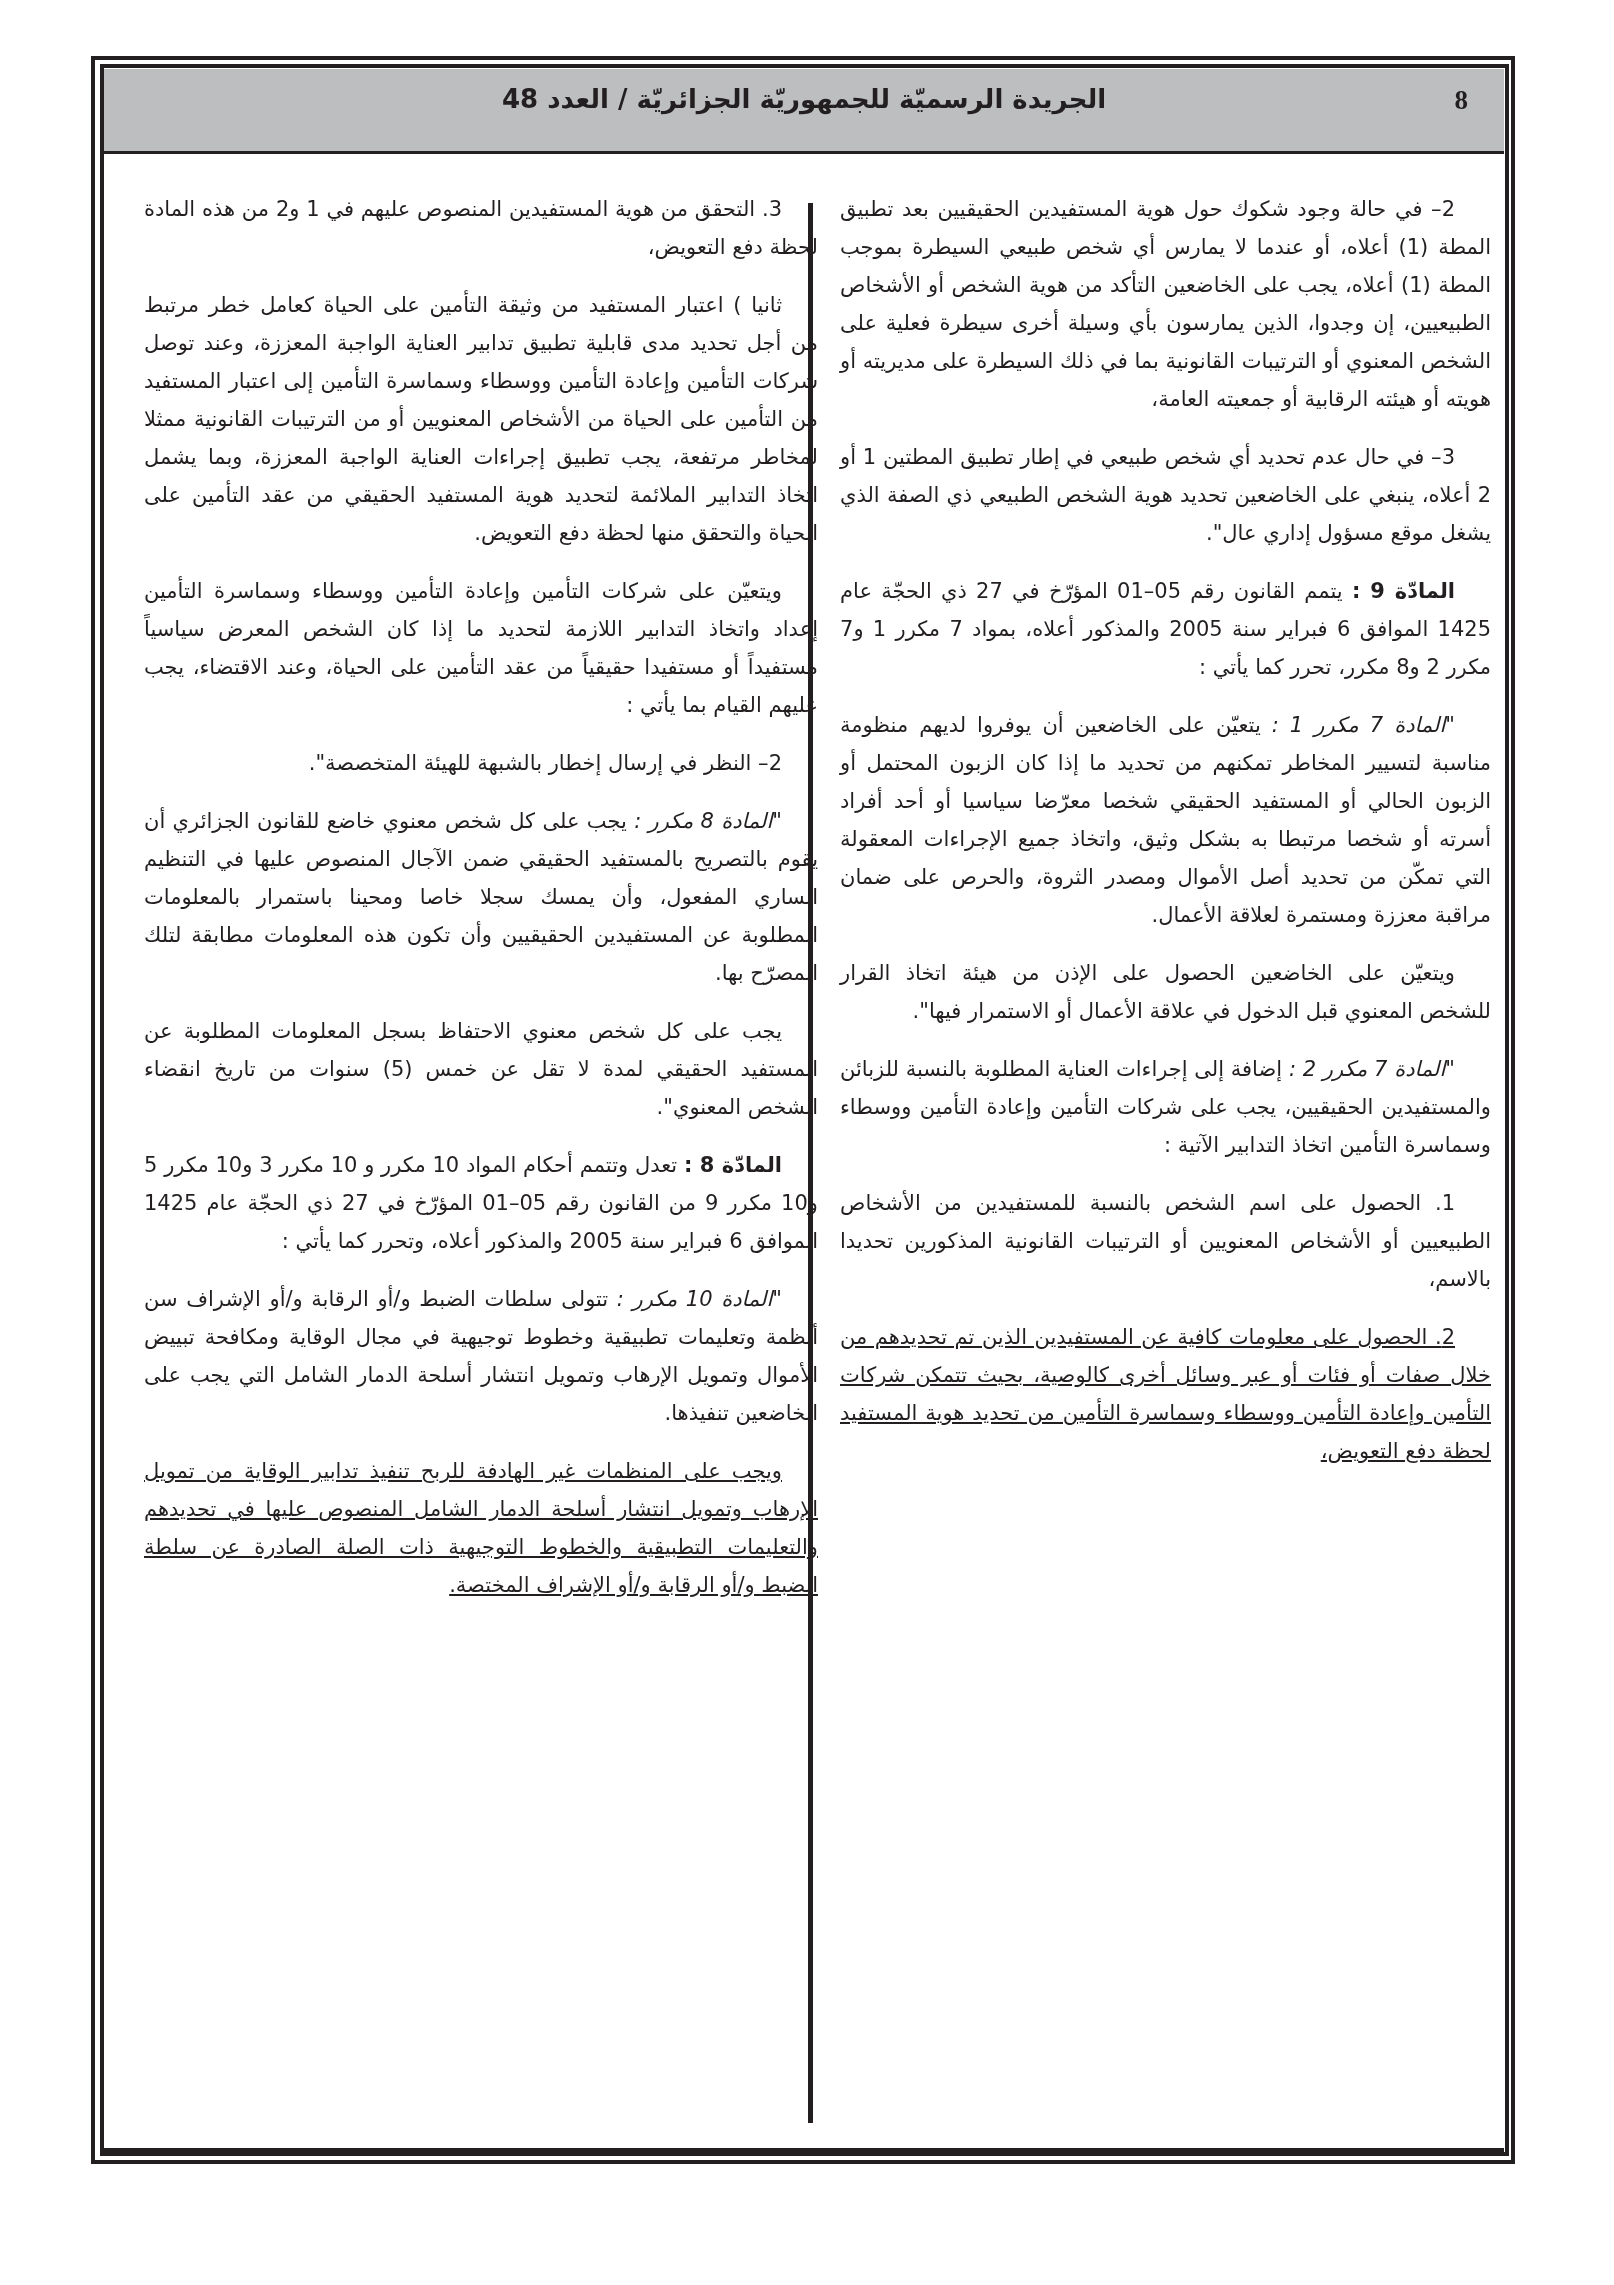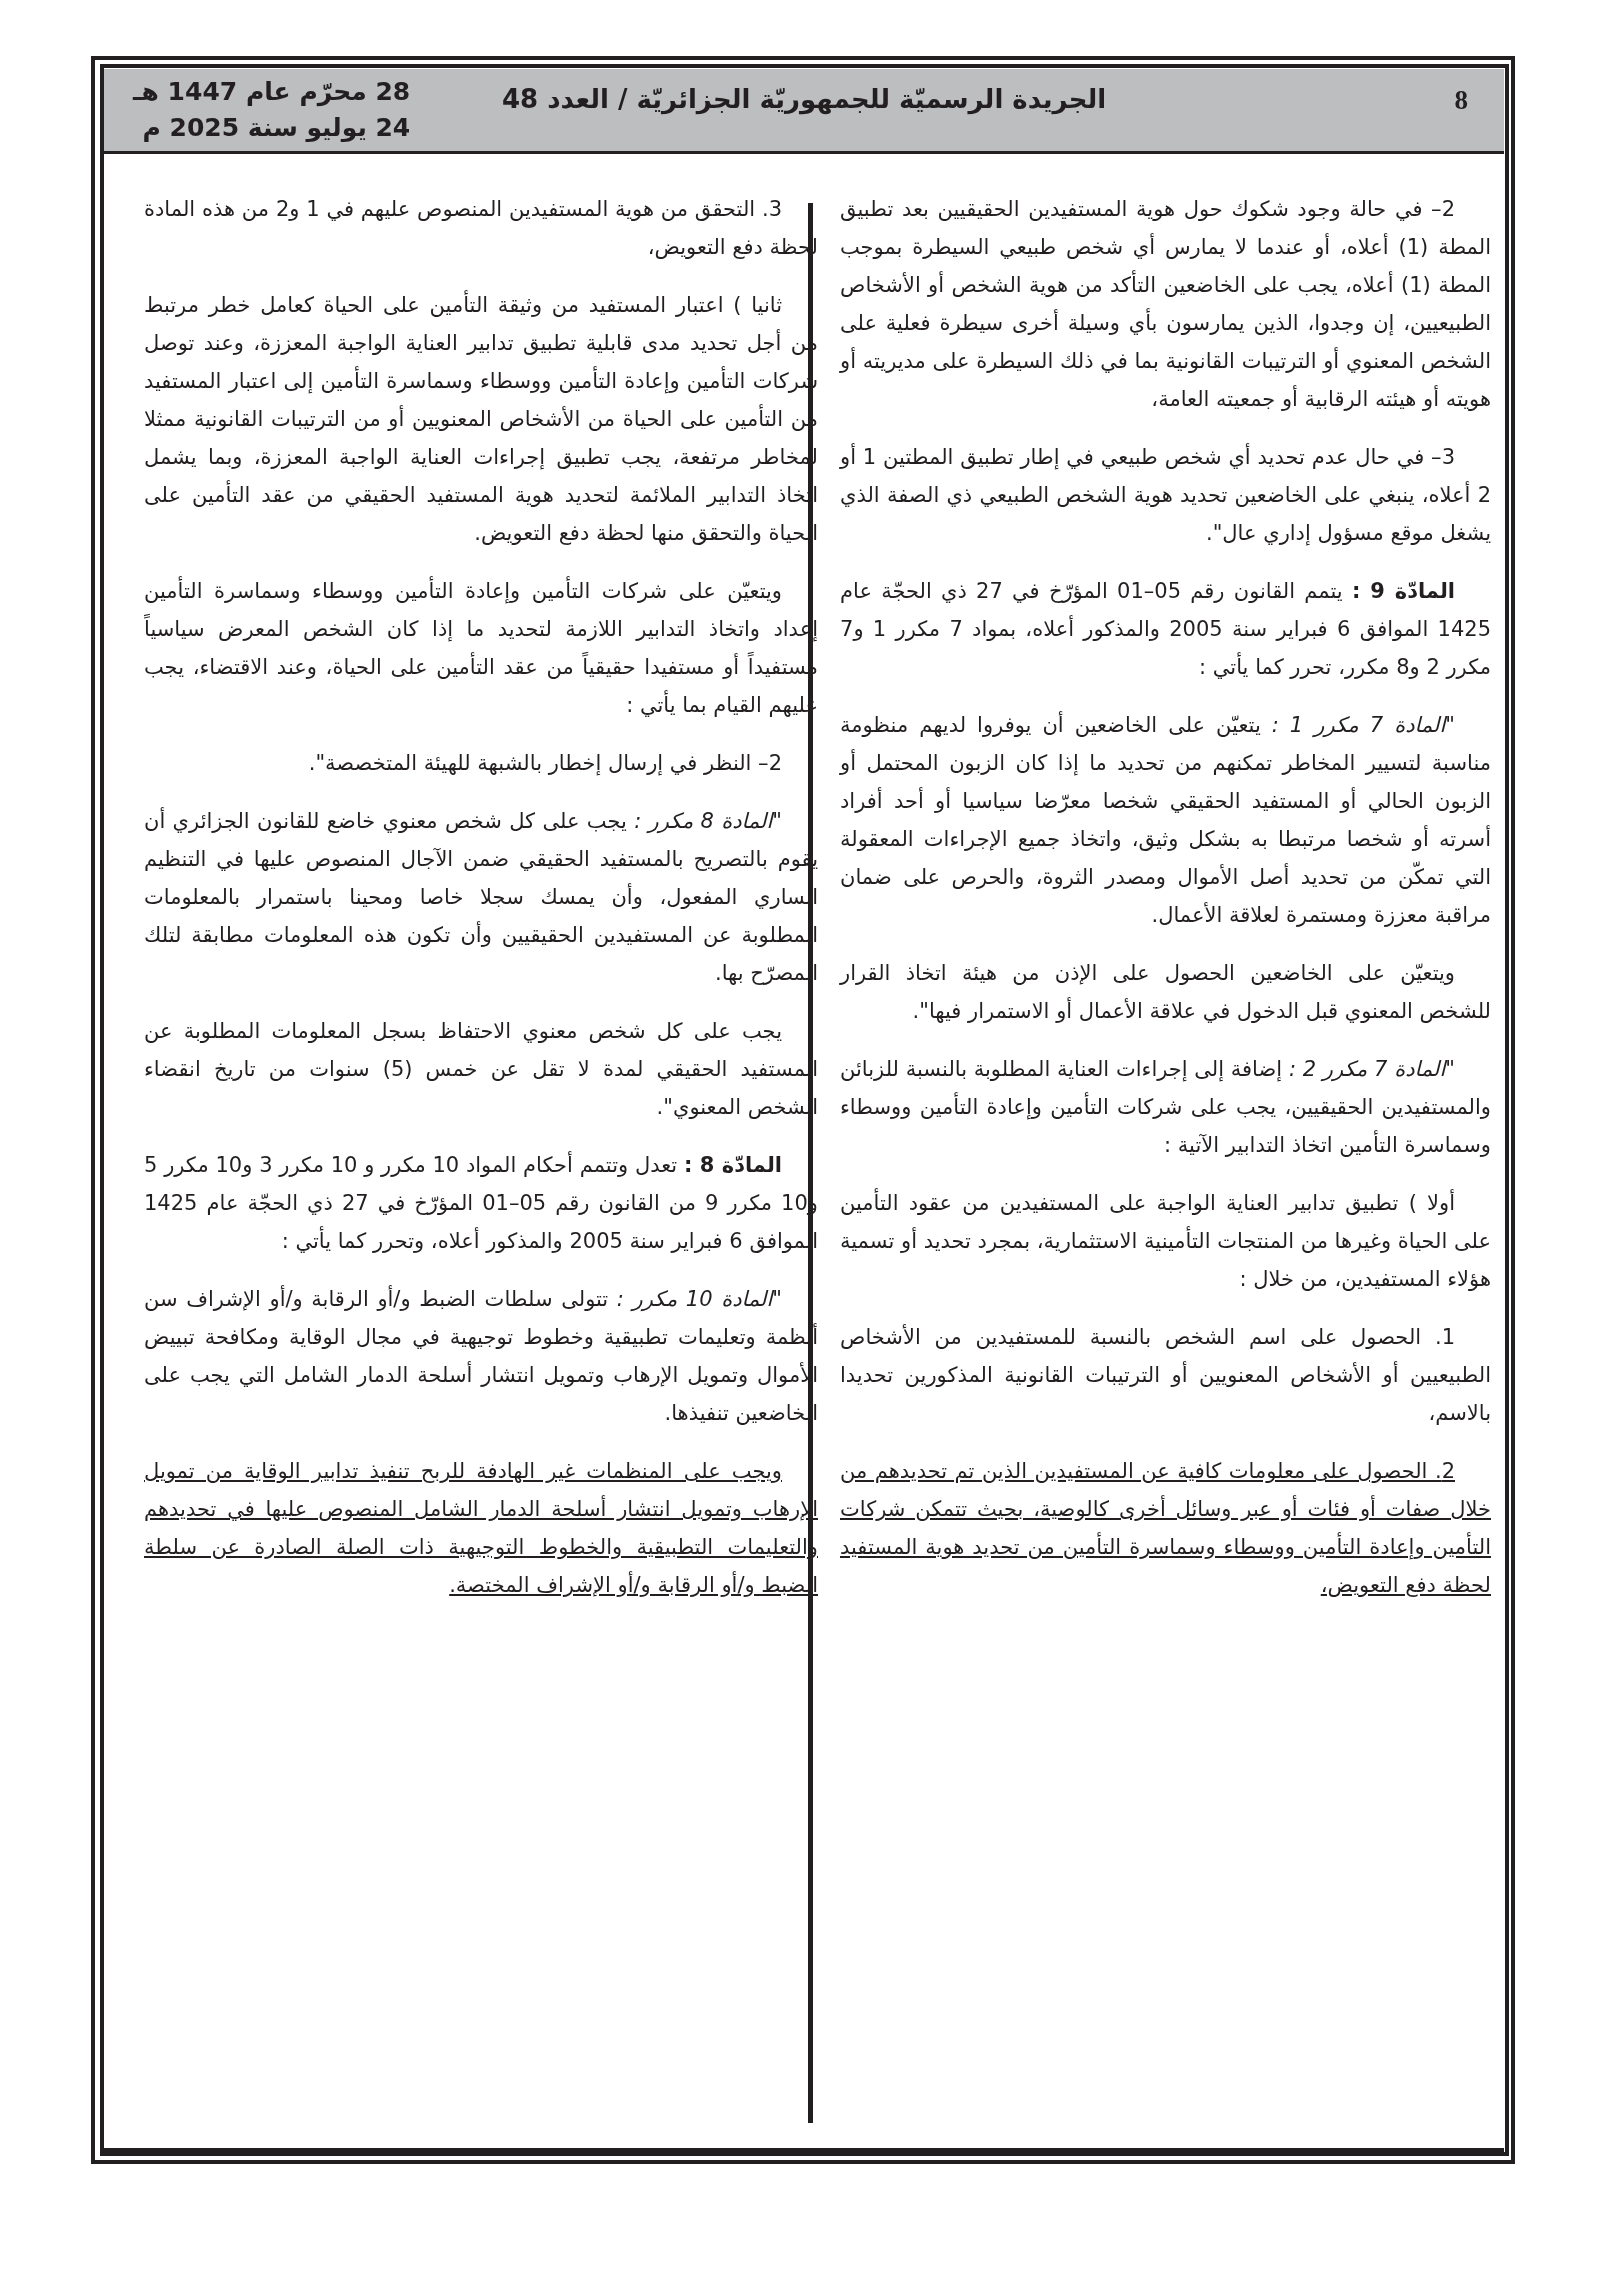--- a/index.html
+++ b/index.html
@@ -54,35 +54,30 @@
 </style>
 </head>
 <body>
 
 <div class="frame-outer"></div>
 <div class="frame-inner"></div>
 
 <div class="header">
   <span class="page-number">8</span>
   <div class="header-title">الجريدة الرسميّة للجمهوريّة الجزائريّة / العدد 48</div>
-  <div class="header-date">
-    <div>28 محرّم عام 1447 هـ</div>
-    <div>24 يوليو سنة 2025 م</div>
-  </div>
 </div>
 
 <div class="columns">
   <div class="col col-right">
     <p><span>2– في حالة وجود شكوك حول هوية المستفيدين الحقيقيين بعد تطبيق المطة (1) أعلاه، أو عندما لا يمارس أي شخص طبيعي السيطرة بموجب المطة (1) أعلاه، يجب على الخاضعين التأكد من هوية الشخص أو الأشخاص الطبيعيين، إن وجدوا، الذين يمارسون بأي وسيلة أخرى سيطرة فعلية على الشخص المعنوي أو الترتيبات القانونية بما في ذلك السيطرة على مديريته أو هويته أو هيئته الرقابية أو جمعيته العامة،</span></p>
     <p><span>3– في حال عدم تحديد أي شخص طبيعي في إطار تطبيق المطتين 1 أو 2 أعلاه، ينبغي على الخاضعين تحديد هوية الشخص الطبيعي ذي الصفة الذي يشغل موقع مسؤول إداري عال".</span></p>
     <p><span class="lead">المادّة 9 :</span><span> يتمم القانون رقم 05–01 المؤرّخ في 27 ذي الحجّة عام 1425 الموافق 6 فبراير سنة 2005 والمذكور أعلاه، بمواد 7 مكرر 1 و7 مكرر 2 و8 مكرر، تحرر كما يأتي :</span></p>
     <p><span class="italic">"المادة 7 مكرر 1 :</span><span> يتعيّن على الخاضعين أن يوفروا لديهم منظومة مناسبة لتسيير المخاطر تمكنهم من تحديد ما إذا كان الزبون المحتمل أو الزبون الحالي أو المستفيد الحقيقي شخصا معرّضا سياسيا أو أحد أفراد أسرته أو شخصا مرتبطا به بشكل وثيق، واتخاذ جميع الإجراءات المعقولة التي تمكّن من تحديد أصل الأموال ومصدر الثروة، والحرص على ضمان مراقبة معززة ومستمرة لعلاقة الأعمال.</span></p>
     <p><span>ويتعيّن على الخاضعين الحصول على الإذن من هيئة اتخاذ القرار للشخص المعنوي قبل الدخول في علاقة الأعمال أو الاستمرار فيها".</span></p>
     <p><span class="italic">"المادة 7 مكرر 2 :</span><span> إضافة إلى إجراءات العناية المطلوبة بالنسبة للزبائن والمستفيدين الحقيقيين، يجب على شركات التأمين وإعادة التأمين ووسطاء وسماسرة التأمين اتخاذ التدابير الآتية :</span></p>
-    <p><span>أولا ) تطبيق تدابير العناية الواجبة على المستفيدين من عقود التأمين على الحياة وغيرها من المنتجات التأمينية الاستثمارية، بمجرد تحديد أو تسمية هؤلاء المستفيدين، من خلال :</span></p>
     <p><span>1. الحصول على اسم الشخص بالنسبة للمستفيدين من الأشخاص الطبيعيين أو الأشخاص المعنويين أو الترتيبات القانونية المذكورين تحديدا بالاسم،</span></p>
     <p class="last"><span>2. الحصول على معلومات كافية عن المستفيدين الذين تم تحديدهم من خلال صفات أو فئات أو عبر وسائل أخرى كالوصية، بحيث تتمكن شركات التأمين وإعادة التأمين ووسطاء وسماسرة التأمين من تحديد هوية المستفيد لحظة دفع التعويض،</span></p>
   </div>
 
   <div class="divider"></div>
 
   <div class="col col-left">
     <p><span>3. التحقق من هوية المستفيدين المنصوص عليهم في 1 و2 من هذه المادة لحظة دفع التعويض،</span></p>
     <p><span>ثانيا ) اعتبار المستفيد من وثيقة التأمين على الحياة كعامل خطر مرتبط من أجل تحديد مدى قابلية تطبيق تدابير العناية الواجبة المعززة، وعند توصل شركات التأمين وإعادة التأمين ووسطاء وسماسرة التأمين إلى اعتبار المستفيد من التأمين على الحياة من الأشخاص المعنويين أو من الترتيبات القانونية ممثلا لمخاطر مرتفعة، يجب تطبيق إجراءات العناية الواجبة المعززة، وبما يشمل اتخاذ التدابير الملائمة لتحديد هوية المستفيد الحقيقي من عقد التأمين على الحياة والتحقق منها لحظة دفع التعويض.</span></p>
     <p><span>ويتعيّن على شركات التأمين وإعادة التأمين ووسطاء وسماسرة التأمين إعداد واتخاذ التدابير اللازمة لتحديد ما إذا كان الشخص المعرض سياسياً مستفيداً أو مستفيدا حقيقياً من عقد التأمين على الحياة، وعند الاقتضاء، يجب عليهم القيام بما يأتي :</span></p>

